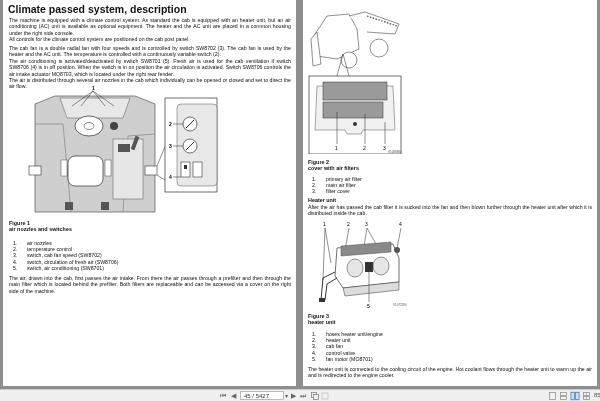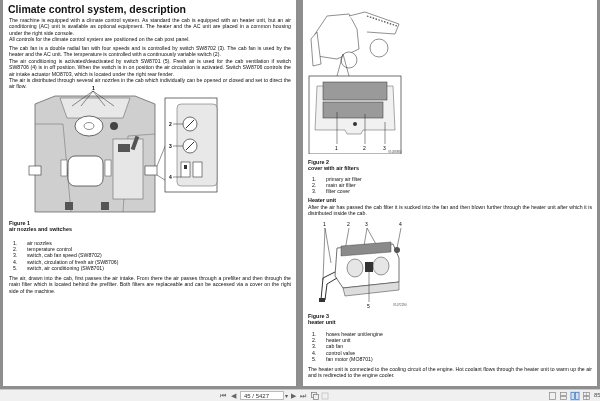--- a/index.html
+++ b/index.html
@@ -19,21 +19,21 @@
   .toolbar{position:absolute;left:0;top:389px;width:600px;height:12px;background:#f0f0f0;border-top:1px solid #c9c9c9;}
   .tb-btn{position:absolute;top:2px;font-size:7px;color:#666;line-height:8px;}
   .page-input{position:absolute;left:240px;top:1px;width:44px;height:9px;border:1px solid #bbb;background:#fff;font-size:6px;line-height:9px;padding-left:3px;color:#333;box-sizing:border-box;}
   .page-drop{position:absolute;left:285px;top:2px;font-size:6px;color:#555;}
   .zoomlbl{position:absolute;left:594px;top:2px;font-size:6px;color:#555;}
 </style>
 </head>
 <body>
 
 <div class="page" id="page-left">
-  <div class="h1">Climate control system, description</div>
+  <div class="h1">Climate passed system, description</div>
   <div class="para" style="top:17px;">The machine is equipped with a climate control system. As standard the cab is equipped with an heater unit, but an air conditioning (AC) unit is available as optional equipment. The heater and the AC unit are placed in a common housing under the right side console.</div>
   <div class="para" style="top:36px;">All controls for the climate control system are positioned on the cab post panel.</div>
   <div class="para" style="top:45px;">The cab fan is a double radial fan with four speeds and is controlled by switch SW8702 (3). The cab fan is used by the heater and the AC unit. The temperature is controlled with a continuously variable switch (2).</div>
   <div class="para" style="top:58px;">The air conditioning is activated/deactivated by switch SW8701 (5). Fresh air is used for the cab ventilation if switch SW8706 (4) is in off position. When the switch is in on position the air circulation is activated. Switch SW8706 controls the air intake actuator MO8703, which is located under the right rear fender.</div>
   <div class="para" style="top:77px;">The air is distributed through several air nozzles in the cab which individually can be opened or closed and set to direct the air flow.</div>
 
   <svg style="left:20px;top:84px;" width="260" height="130" viewBox="0 0 260 130">
 
     <path d="M12,20 L32,12 L112,12 L132,20 L132,128 L12,128 Z" fill="#cfcfcf" stroke="#555" stroke-width="0.7"></path>
     <path d="M12,40 L40,40 L48,128" fill="none" stroke="#777" stroke-width="0.6"></path>

